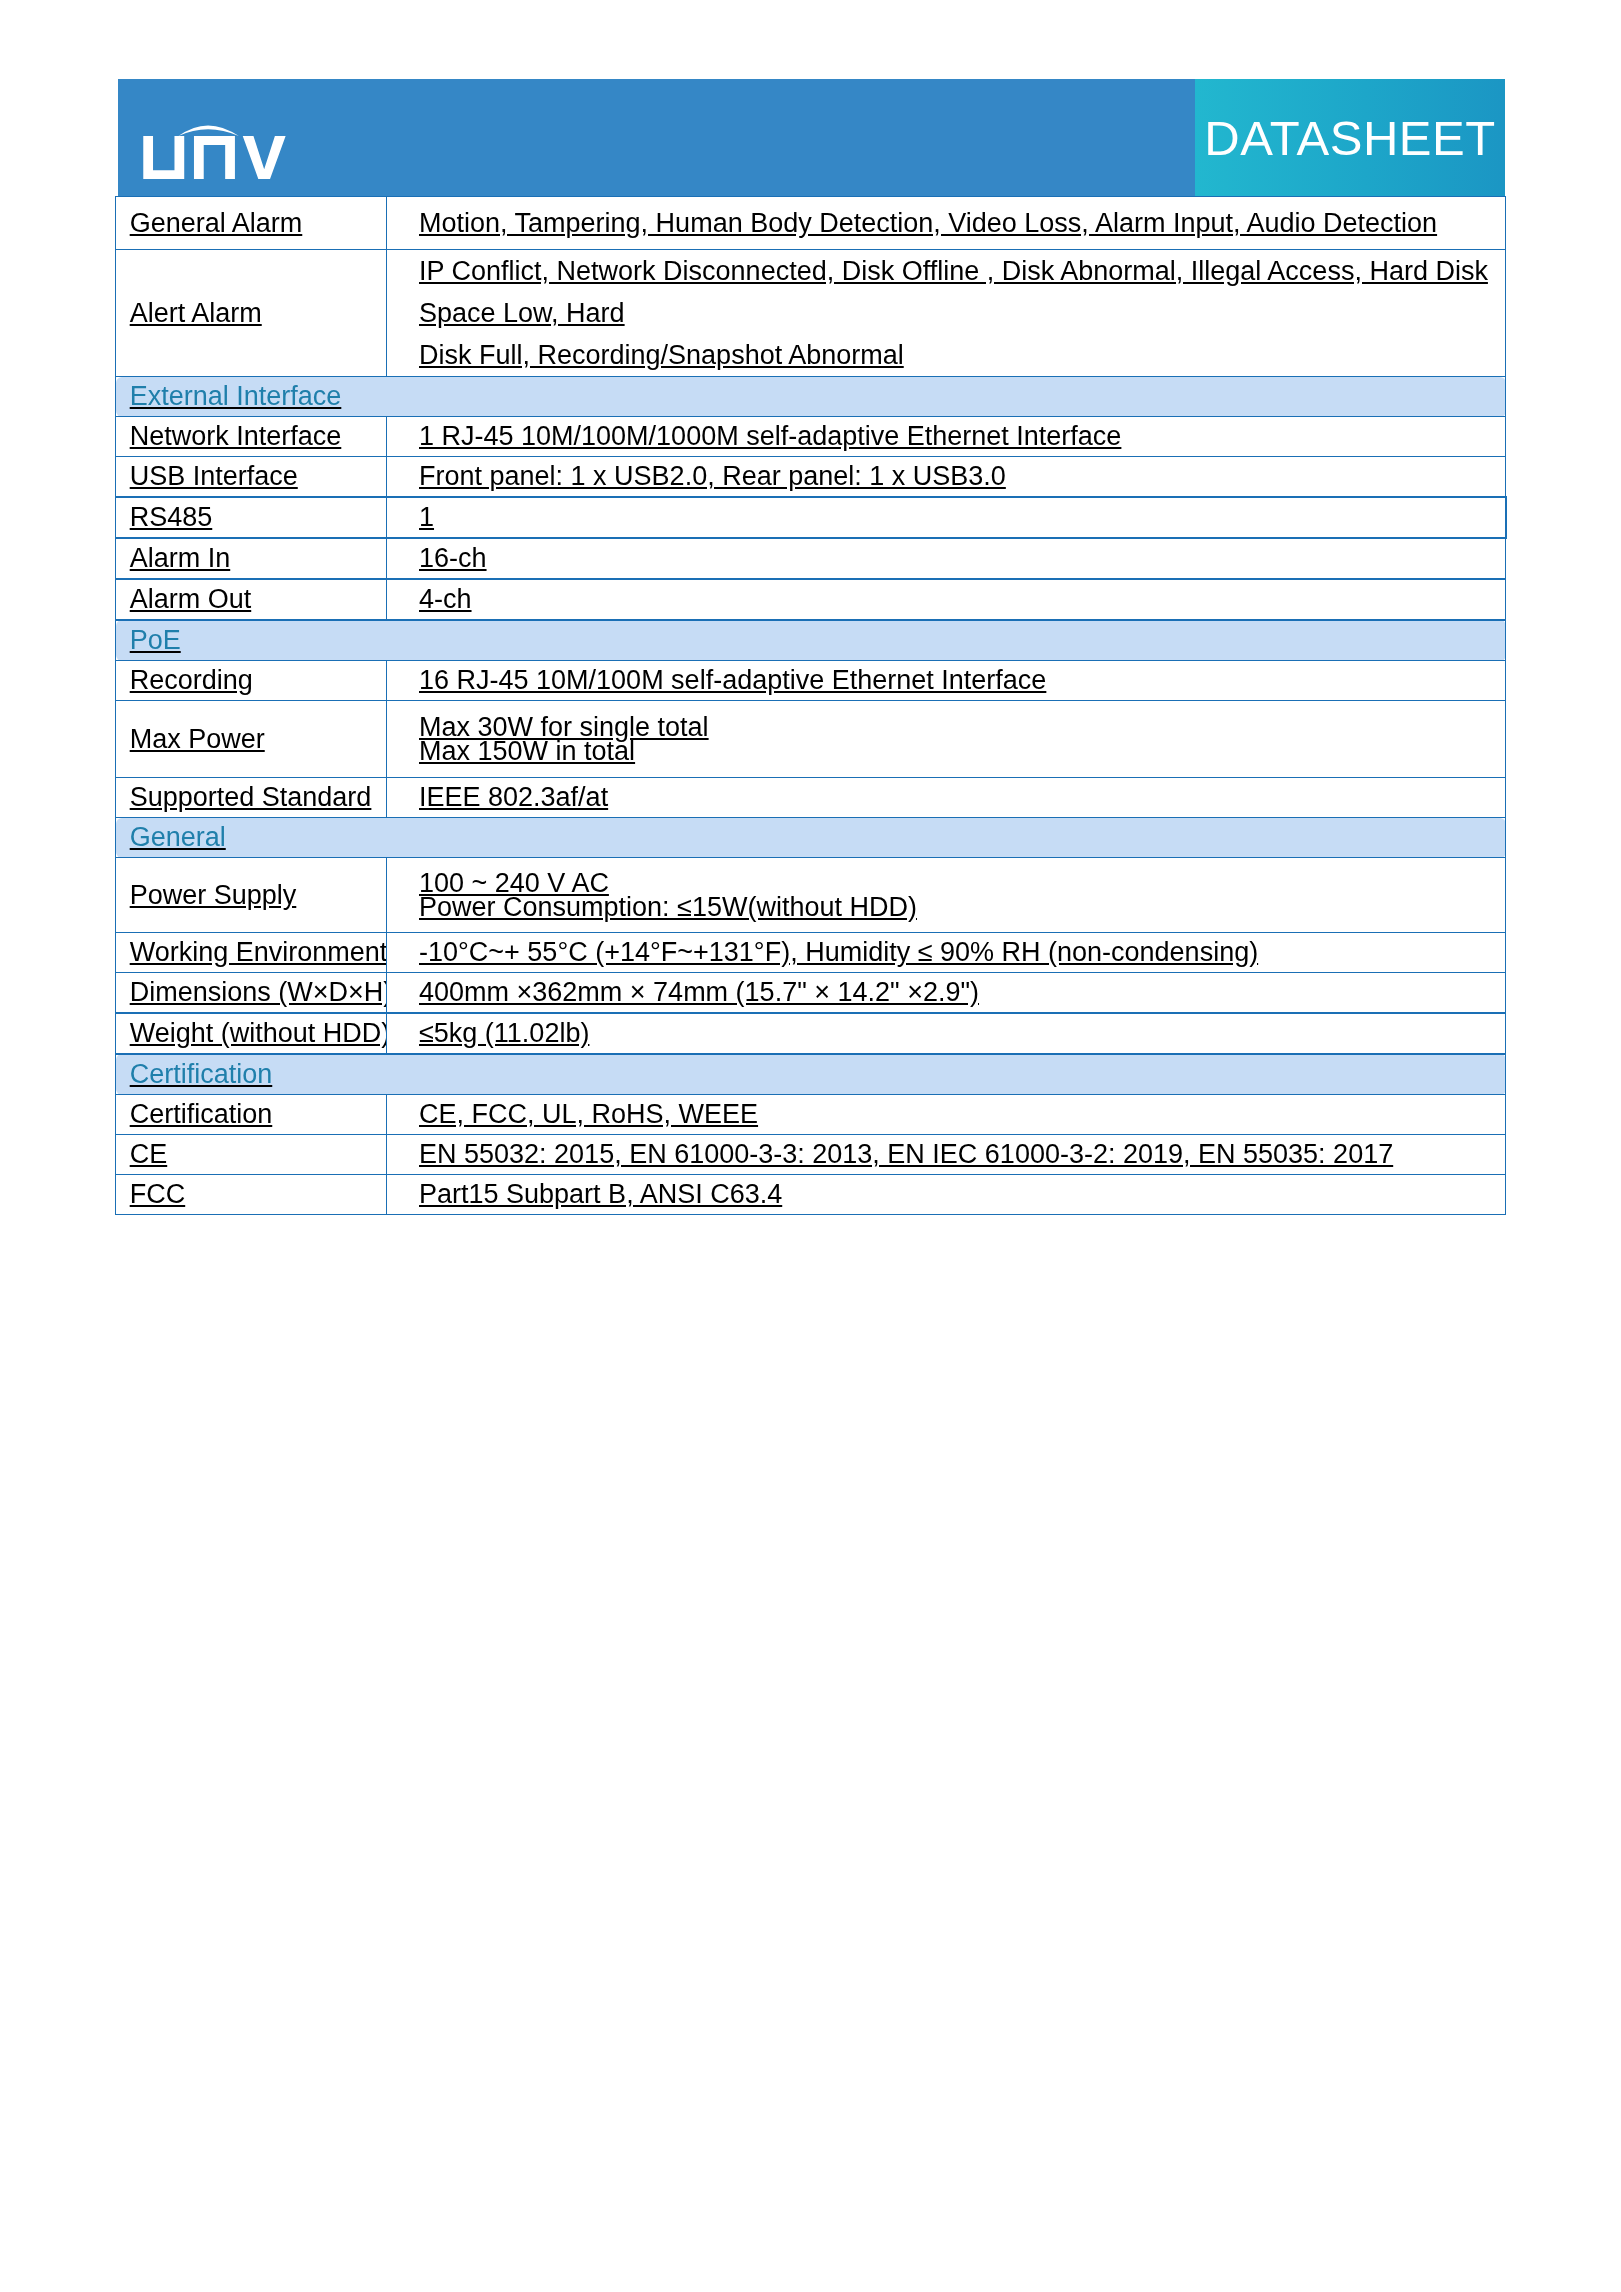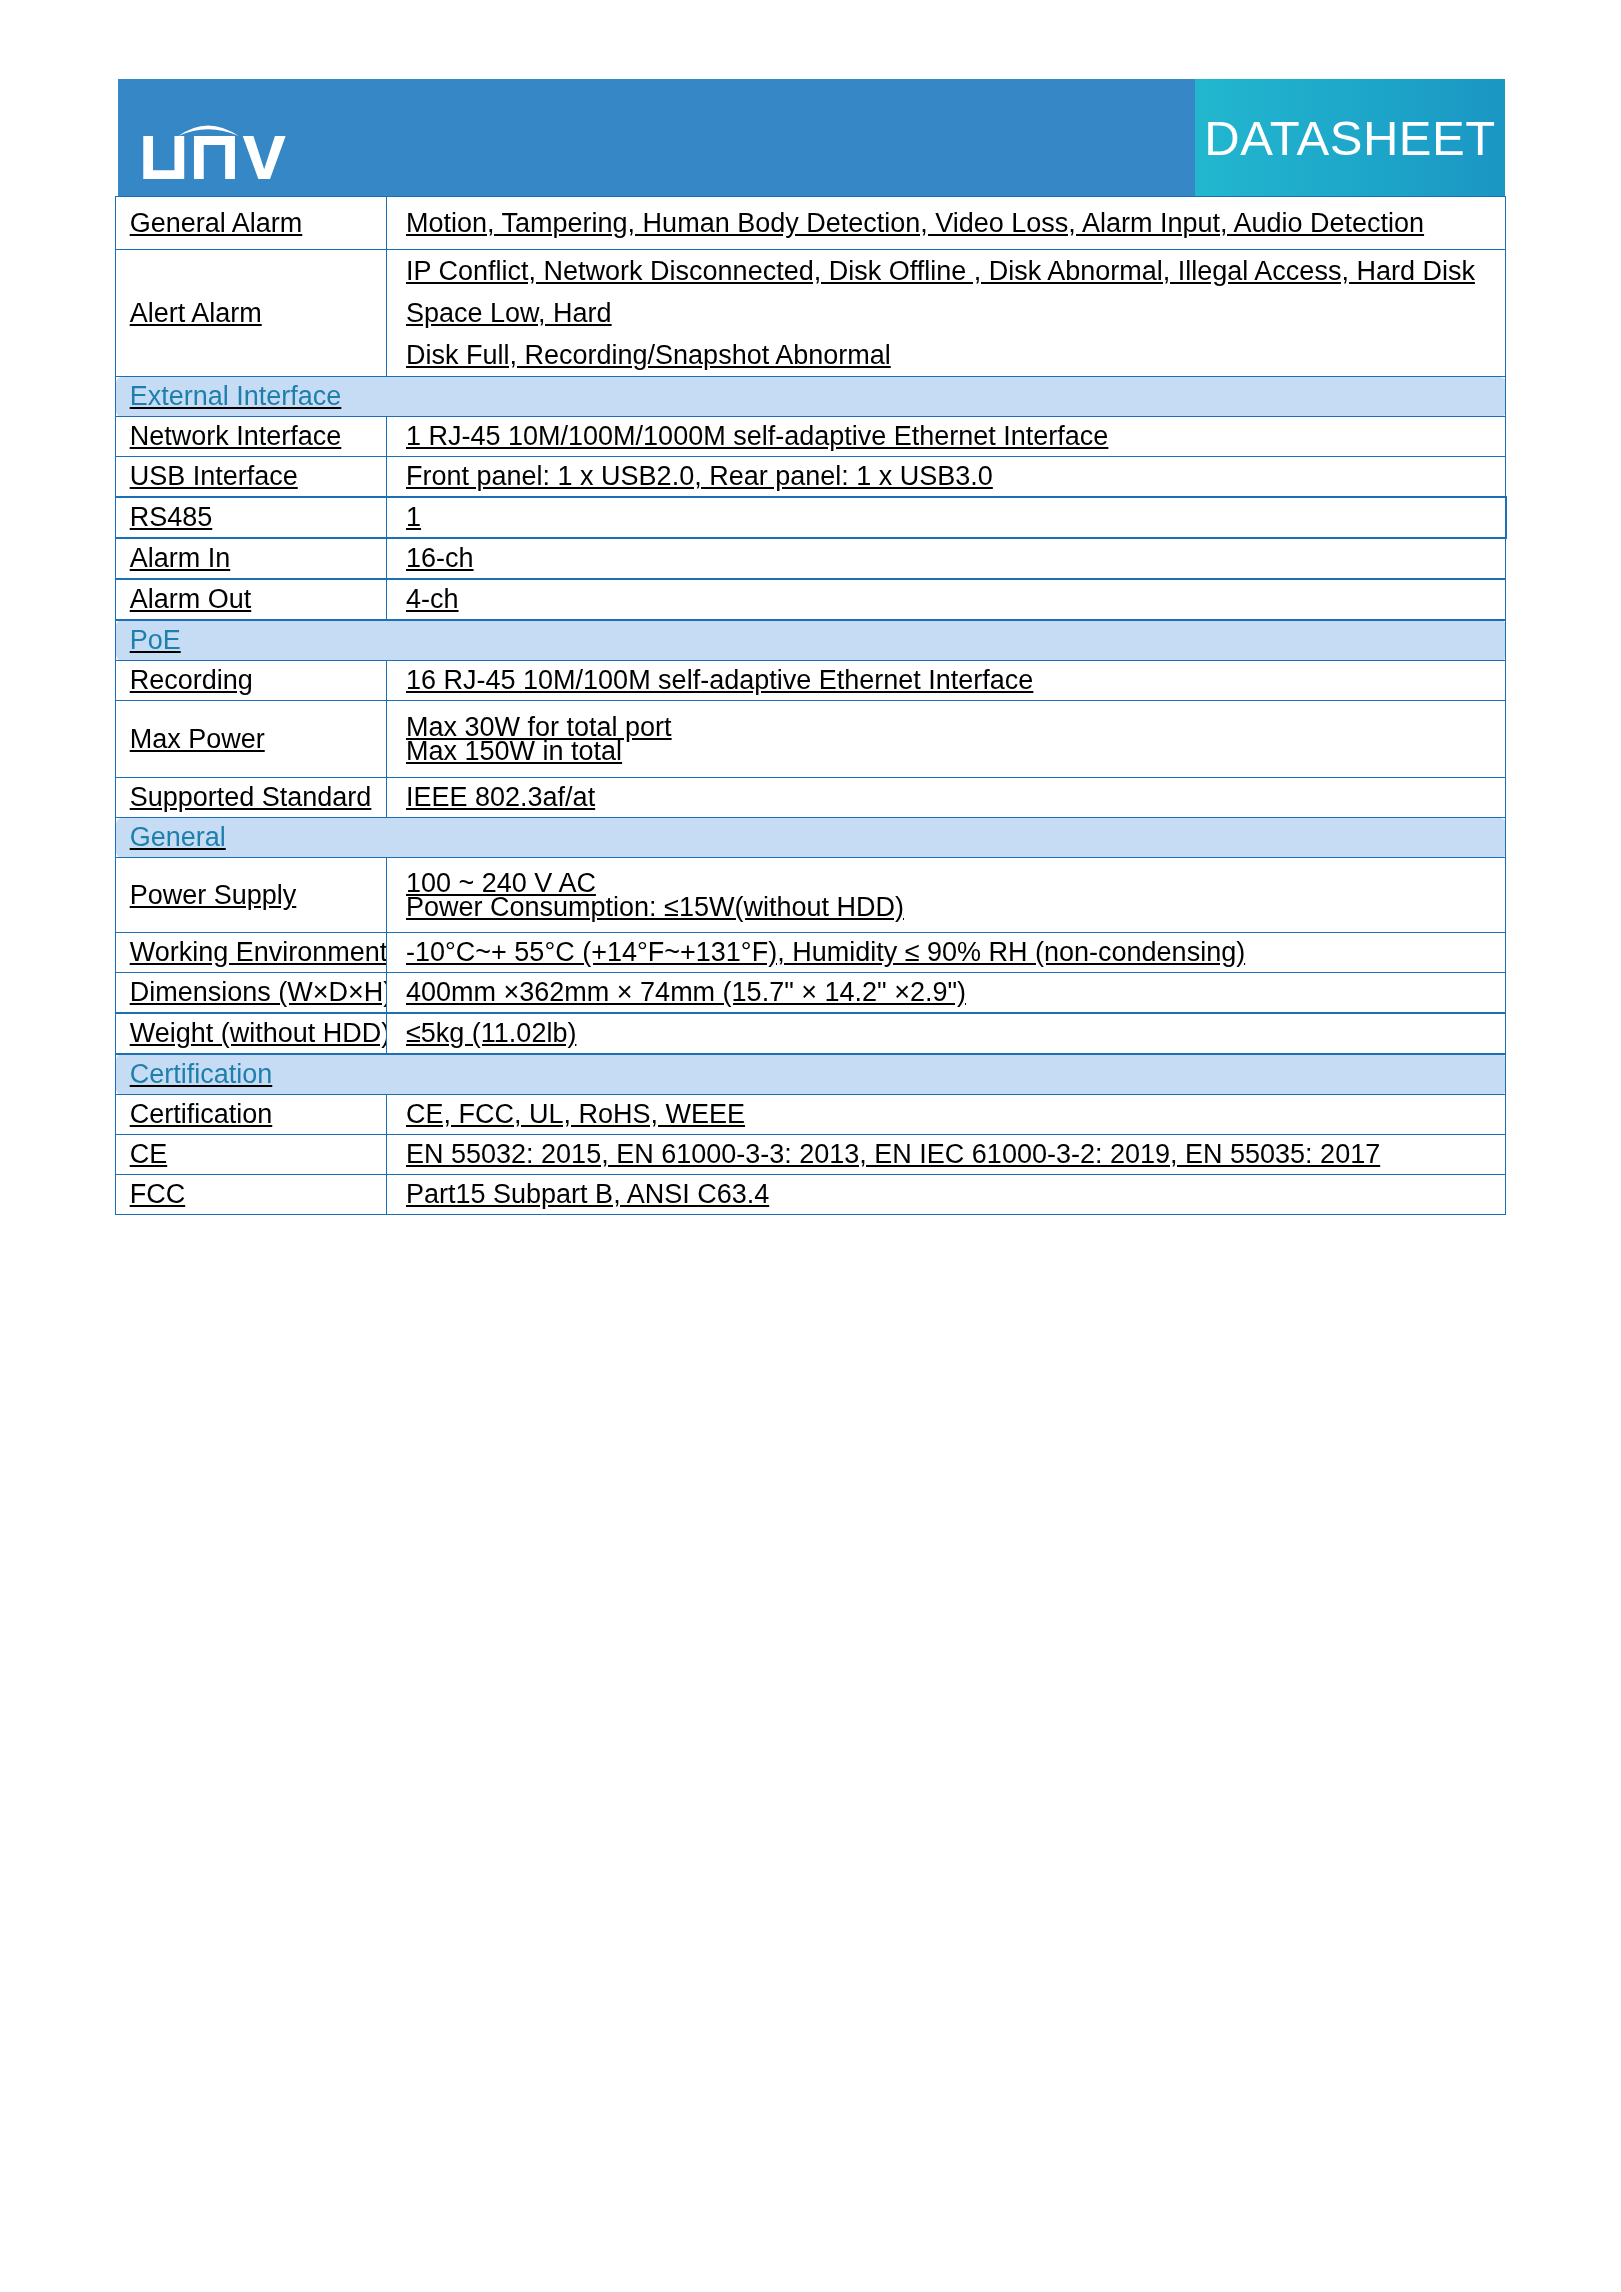--- a/index.html
+++ b/index.html
@@ -27,21 +27,21 @@
     table.spec col.k { width: 271px; }
     table.spec col.v { width: 1119px; }
     table.spec td {
       border: 1.5px solid #1a6fb5;
       padding: 0 13.7px;
       vertical-align: middle;
       line-height: 1.2;
       white-space: nowrap;
       overflow: hidden;
     }
-    table.spec td.val { padding-left: 19px; }
+    table.spec td.val { padding-left: 32px; }
     table.spec td.multiline { white-space: normal; }
     table.spec td.multiline .ln { display: block; line-height: 24.5px; }
     table.spec td.multiline.wide .ln { line-height: 42px; }
     tr.section td {
       background: #c6dcf5; color: #1f7fab; height: 39px; border-radius: 6px;
     }
     tr.r1 td { height: 39px; }
     tr.r2 td { height: 52px; }
     tr.r-alert td { height: 95px; }
     tr.r-max td { height: 76px; }
@@ -113,21 +113,21 @@
     <tr class="section">
       <td colspan="2">PoE</td>
     </tr>
     <tr class="r1">
       <td>Recording</td>
       <td class="val">16 RJ-45 10M/100M self-adaptive Ethernet Interface</td>
     </tr>
     <tr class="r-max">
       <td>Max Power</td>
       <td class="val multiline">
-        <span class="ln">Max 30W for total port</span>
+        <span class="ln">Max 30W for single total</span>
         <span class="ln">Max 150W in total</span>
       </td>
     </tr>
     <tr class="r1">
       <td>Supported Standard</td>
       <td class="val">IEEE 802.3af/at</td>
     </tr>
 
     <tr class="section">
       <td colspan="2">General</td>

